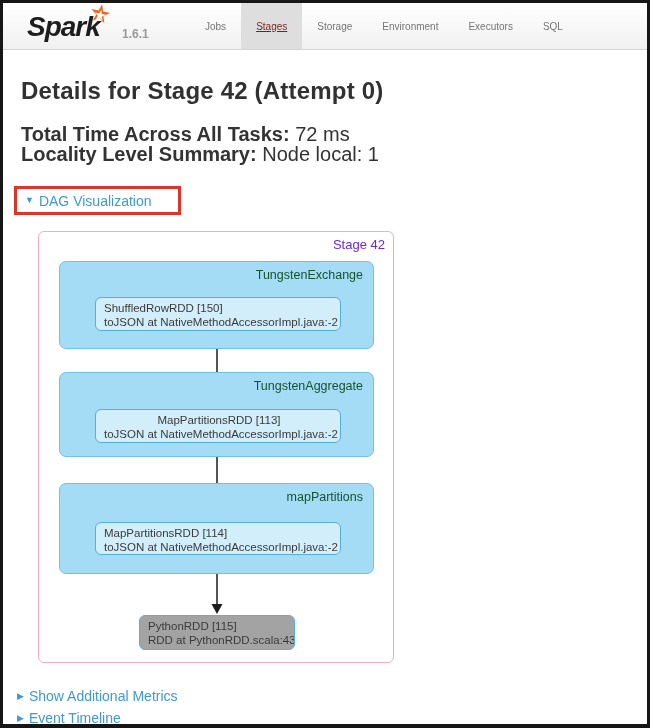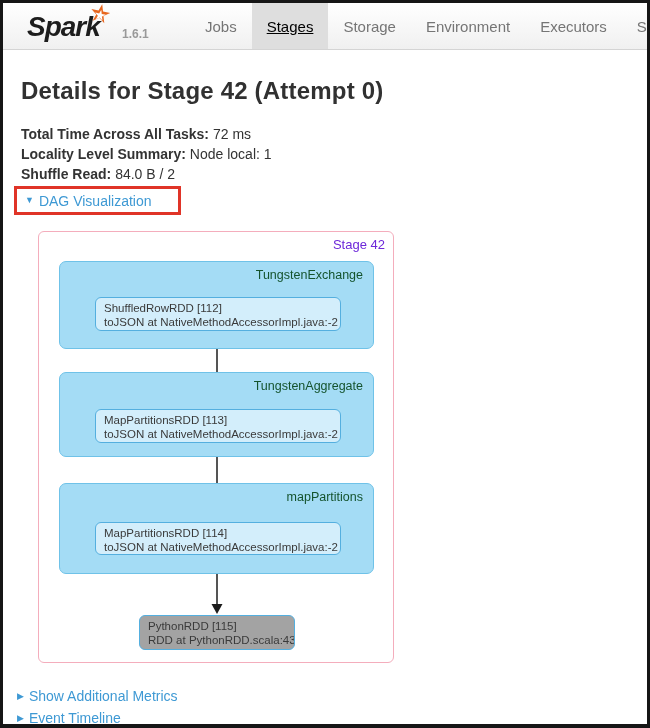--- a/index.html
+++ b/index.html
@@ -65,44 +65,44 @@
   .nav-tabs {
     position: absolute;
     left: 187px; top: 0; bottom: 0;
     display: flex;
     align-items: stretch;
   }
   .tab {
     display: flex;
     align-items: center;
     padding: 0 15px;
-    font-size: 15px;
+    font-size: 10px;
     color: #757575;
     cursor: pointer;
     white-space: nowrap;
   }
   .tab.active {
     background: #dedede;
-    color: #000000;
+    color: #7f1d1d;
     text-decoration: underline;
   }
 
   
   .page-title {
     position: absolute;
     left: 18px; top: 74px;
     font-size: 24px;
     font-weight: bold;
     color: #313131;
     letter-spacing: 0.2px;
   }
   .summary {
     position: absolute;
     left: 18px; top: 121px;
-    font-size: 14px;
+    font-size: 20px;
     color: #333333;
   }
   .summary-row { line-height: 20px; }
   .summary-row strong { font-weight: bold; }
 
   
   .annotation-box {
     position: absolute;
     left: 11px; top: 183px;
     width: 167px; height: 29px;
@@ -151,21 +151,21 @@
   }
   .cluster {
     position: absolute;
     left: 20px;
     width: 315px;
     background: #a4dcf5;
     border: 1px solid #6fc2e8;
     border-radius: 7px;
   }
   .cluster-1 { top: 29px;  height: 88px; }
-  .cluster-2 { top: 140px; height: 85px; }
+  .cluster-2 { top: 140px; height: 85px; text-align: center; }
   .cluster-3 { top: 251px; height: 91px; }
   .cluster-label {
     position: absolute;
     top: 6px; right: 10px;
     font-size: 12.5px;
     color: #14532d;
   }
   .dag-node {
     position: absolute;
     background: #d3eefb;
@@ -228,24 +228,20 @@
 
   <div class="summary">
     <div class="summary-row">
       <strong>Total Time Across All Tasks:</strong>
       <span>72 ms</span>
     </div>
     <div class="summary-row">
       <strong>Locality Level Summary:</strong>
       <span>Node local: 1</span>
     </div>
-    <div class="summary-row">
-      <strong>Shuffle Read:</strong>
-      <span>84.0 B / 2</span>
-    </div>
   </div>
 
   <div class="annotation-box">
     <a class="toggle-link">
       <span class="tri">▼</span>
       <span>DAG Visualization</span>
     </a>
   </div>
 
   <div class="dag-box">
@@ -256,21 +252,21 @@
       <polygon points="172.5,166 183.5,166 178,176" fill="#1c1c1c"></polygon>
       <line x1="178" y1="210" x2="178" y2="279" stroke="#1c1c1c" stroke-width="1.5"></line>
       <polygon points="172.5,278 183.5,278 178,288" fill="#1c1c1c"></polygon>
       <line x1="178" y1="322" x2="178" y2="373" stroke="#1c1c1c" stroke-width="1.5"></line>
       <polygon points="172.5,372 183.5,372 178,382" fill="#1c1c1c"></polygon>
     </svg>
 
     <div class="cluster cluster-1">
       <div class="cluster-label">TungstenExchange</div>
       <div class="dag-node node-in-cluster">
-        <div>ShuffledRowRDD [112]</div>
+        <div>ShuffledRowRDD [150]</div>
         <div>toJSON at NativeMethodAccessorImpl.java:-2</div>
       </div>
     </div>
 
     <div class="cluster cluster-2">
       <div class="cluster-label">TungstenAggregate</div>
       <div class="dag-node node-in-cluster">
         <div>MapPartitionsRDD [113]</div>
         <div>toJSON at NativeMethodAccessorImpl.java:-2</div>
       </div>

